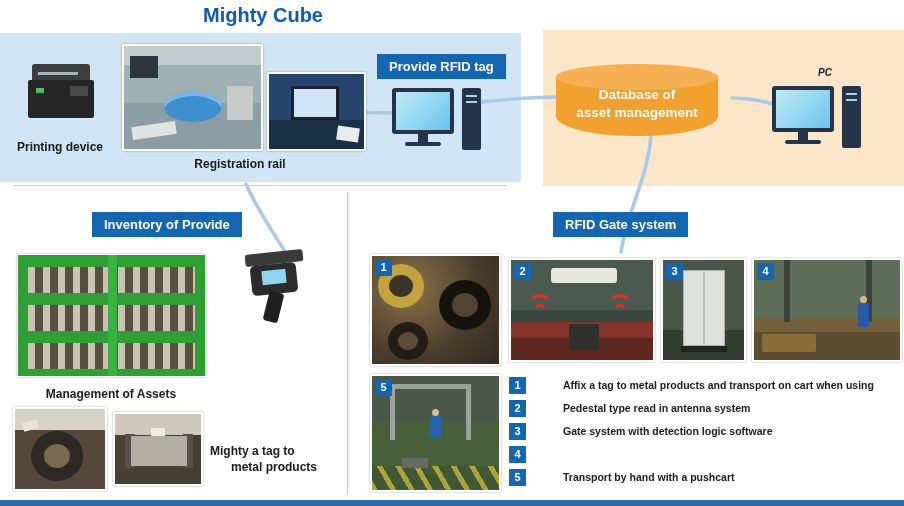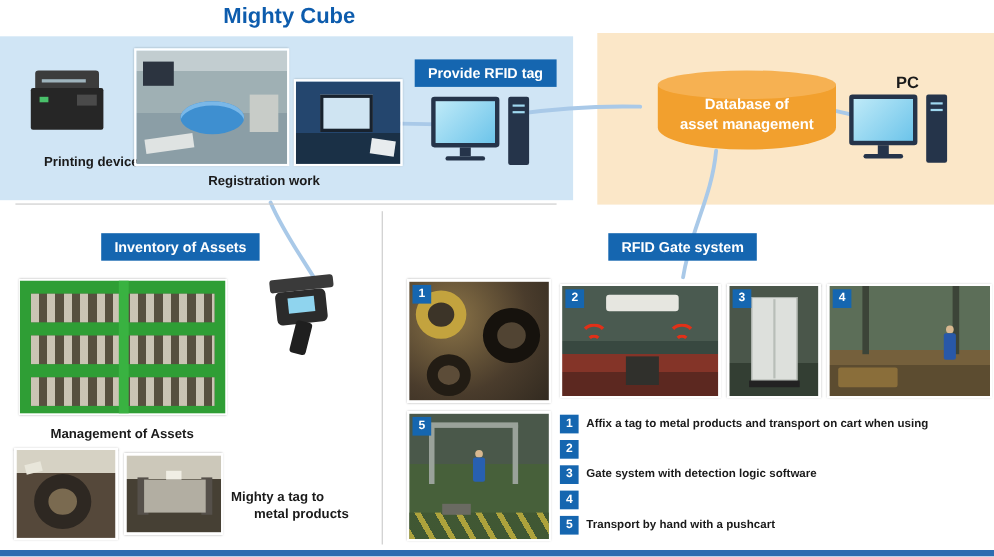--- a/index.html
+++ b/index.html
@@ -50,21 +50,21 @@
   .computer { position:absolute; }
   .monitor { position:absolute; left:0; top:0; width:62px; height:46px; background:#25344a; border-radius:3px; }
   .screen { position:absolute; left:4px; top:4px; right:4px; bottom:4px; background:linear-gradient(135deg,#bfeaf8,#6cc4ea); }
   .stand { position:absolute; left:26px; top:46px; width:10px; height:8px; background:#25344a; }
   .mbase { position:absolute; left:13px; top:54px; width:36px; height:4px; background:#25344a; border-radius:2px; }
   .tower { position:absolute; left:70px; top:0; width:19px; height:62px; background:#25344a; border-radius:2px; }
   .tower i { position:absolute; left:4px; width:11px; height:2px; background:#9fd8ef; }
   .tower i:nth-child(1){ top:7px; } .tower i:nth-child(2){ top:13px; }
 
   
-  .db { position:absolute; left:598px; top:64px; width:162px; height:72px; }
+  .db { position:absolute; left:556px; top:64px; width:162px; height:72px; }
   .db-body { position:absolute; left:0; top:13px; width:100%; height:59px; background:#f2a02e; border-radius:0 0 50% 50% / 0 0 20px 20px; }
   .db-top { position:absolute; left:0; top:0; width:100%; height:26px; background:#f6b152; border-radius:50%; }
   .db-label { position:absolute; left:0; top:22px; width:100%; text-align:center; color:#fff; font-weight:bold; font-size:13.5px; line-height:1.35; }
 
   
   .hr-head { left:10px; top:6px; width:58px; height:12px; background:#3a3a3a; border-radius:3px; transform:rotate(-6deg); }
   .hr-body { left:16px; top:18px; width:46px; height:30px; background:#2b2b2b; border-radius:5px; transform:rotate(-6deg); }
   .hr-screen { left:27px; top:24px; width:24px; height:14px; background:#8fd4ee; transform:rotate(-6deg); }
   .hr-grip { left:31px; top:46px; width:15px; height:30px; background:#1f1f1f; border-radius:3px; transform:rotate(14deg); }
 
@@ -118,21 +118,21 @@
   .g5-floor { left:0; bottom:0; width:100%; height:24px; background:repeating-linear-gradient(60deg,#bfae3c 0 5px, #3f5632 5px 16px); opacity:.85; }
 
   
   .num-badge { position:absolute; left:3px; top:3px; width:17px; height:17px; background:#1566b0; color:#fff;
     font-size:11px; font-weight:bold; text-align:center; line-height:17px; }
 
   
   .legend { position:absolute; left:509px; top:377px; width:395px; }
   .legend-row { display:flex; gap:7px; margin-bottom:6px; align-items:flex-start; }
   .legend-num { flex:none; width:17px; height:17px; background:#1566b0; color:#fff; font-size:11px; font-weight:bold; text-align:center; line-height:17px; }
-  .legend-text { font-size:10.5px; font-weight:bold; color:#1a1a1a; line-height:17px; white-space:nowrap; }
+  .legend-text { font-size:10.5px; font-weight:bold; color:#1a1a1a; line-height:17px; white-space:nowrap;margin-left:30px; }
 
   
   .hline { position:absolute; left:14px; top:185px; width:492px; height:1px; background:#c9c9c9; }
   .vline { position:absolute; left:347px; top:192px; width:1px; height:303px; background:#c9c9c9; }
   .bottom-bar { position:absolute; left:0; bottom:0; width:100%; height:6px; background:#2e6cb0; }
 </style>
 </head>
 <body>
 
 <div class="canvas">
@@ -152,37 +152,37 @@
     </g>
   </svg>
 
   <div class="bare" style="left:24px; top:60px; width:78px; height:72px;">
     <div class="deco printer-top"></div>
     <div class="deco printer-slot"></div>
     <div class="deco printer-body"></div>
     <div class="deco printer-light"></div>
     <div class="deco printer-panel"></div>
   </div>
-  <div class="lbl" style="left:14px; top:139px; width:112px;text-align:right;">Printing device</div>
+  <div class="lbl" style="left:4px; top:139px; width:112px;">Printing device</div>
 
   <div class="photo" style="left:122px; top:44px; width:141px; height:107px;">
     <div class="ph-reg1">
       <div class="deco reg1-monitor"></div>
       <div class="deco reg1-tray"></div>
       <div class="deco reg1-keyboard"></div>
       <div class="deco reg1-box"></div>
     </div>
   </div>
   <div class="photo" style="left:267px; top:72px; width:99px; height:79px;">
     <div class="ph-reg2">
       <div class="deco reg2-screen"></div>
       <div class="deco reg2-sheet"></div>
     </div>
   </div>
-  <div class="lbl" style="left:145px; top:156px; width:190px;">Registration work</div>
+  <div class="lbl" style="left:145px; top:156px; width:190px;">Registration rail</div>
 
   <div class="badge" style="left:377px; top:54px;">Provide RFID tag</div>
   <div class="computer" style="left:392px; top:88px;">
     <div class="monitor">
         <div class="screen"></div>
       </div>
     <div class="stand"></div>
     <div class="mbase"></div>
     <div class="tower">
         <i></i>
@@ -191,34 +191,34 @@
   </div>
 
   <div class="db">
     <div class="db-body"></div>
     <div class="db-top"></div>
     <div class="db-label">
       <span style="display:block;">Database of</span>
       <span style="display:block;">asset management</span>
     </div>
   </div>
-  <div class="lbl" style="left:795px; top:66px; width:60px; font-size:15px;">PC</div>
+  <div class="lbl" style="left:795px; top:66px; width:60px; font-size:10px;font-style:italic;">PC</div>
   <div class="computer" style="left:772px; top:86px;">
     <div class="monitor">
         <div class="screen"></div>
       </div>
     <div class="stand"></div>
     <div class="mbase"></div>
     <div class="tower">
         <i></i>
         <i></i>
       </div>
   </div>
 
-  <div class="badge" style="left:92px; top:212px;">Inventory of Assets</div>
+  <div class="badge" style="left:92px; top:212px;">Inventory of Provide</div>
 
   <div class="bare" style="left:235px; top:246px; width:80px; height:80px;">
     <div class="deco hr-head"></div>
     <div class="deco hr-body"></div>
     <div class="deco hr-screen"></div>
     <div class="deco hr-grip"></div>
   </div>
 
   <div class="photo" style="left:17px; top:254px; width:189px; height:123px; border-width:1px;">
     <div class="ph-shelf">
@@ -305,20 +305,21 @@
     </div>
   </div>
 
   <div class="legend">
     <div class="legend-row">
       <div class="legend-num">1</div>
       <div class="legend-text">Affix a tag to metal products and transport on cart when using</div>
     </div>
     <div class="legend-row">
       <div class="legend-num">2</div>
+      <div class="legend-text">Pedestal type read in antenna system</div>
     </div>
     <div class="legend-row">
       <div class="legend-num">3</div>
       <div class="legend-text">Gate system with detection logic software</div>
     </div>
     <div class="legend-row">
       <div class="legend-num">4</div>
     </div>
     <div class="legend-row">
       <div class="legend-num">5</div>

